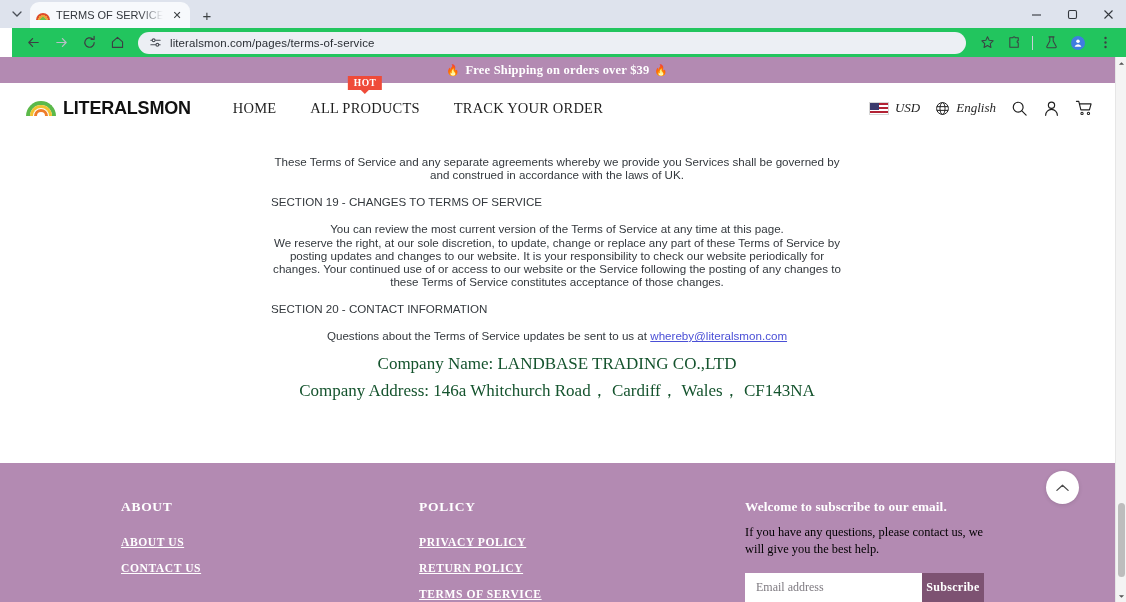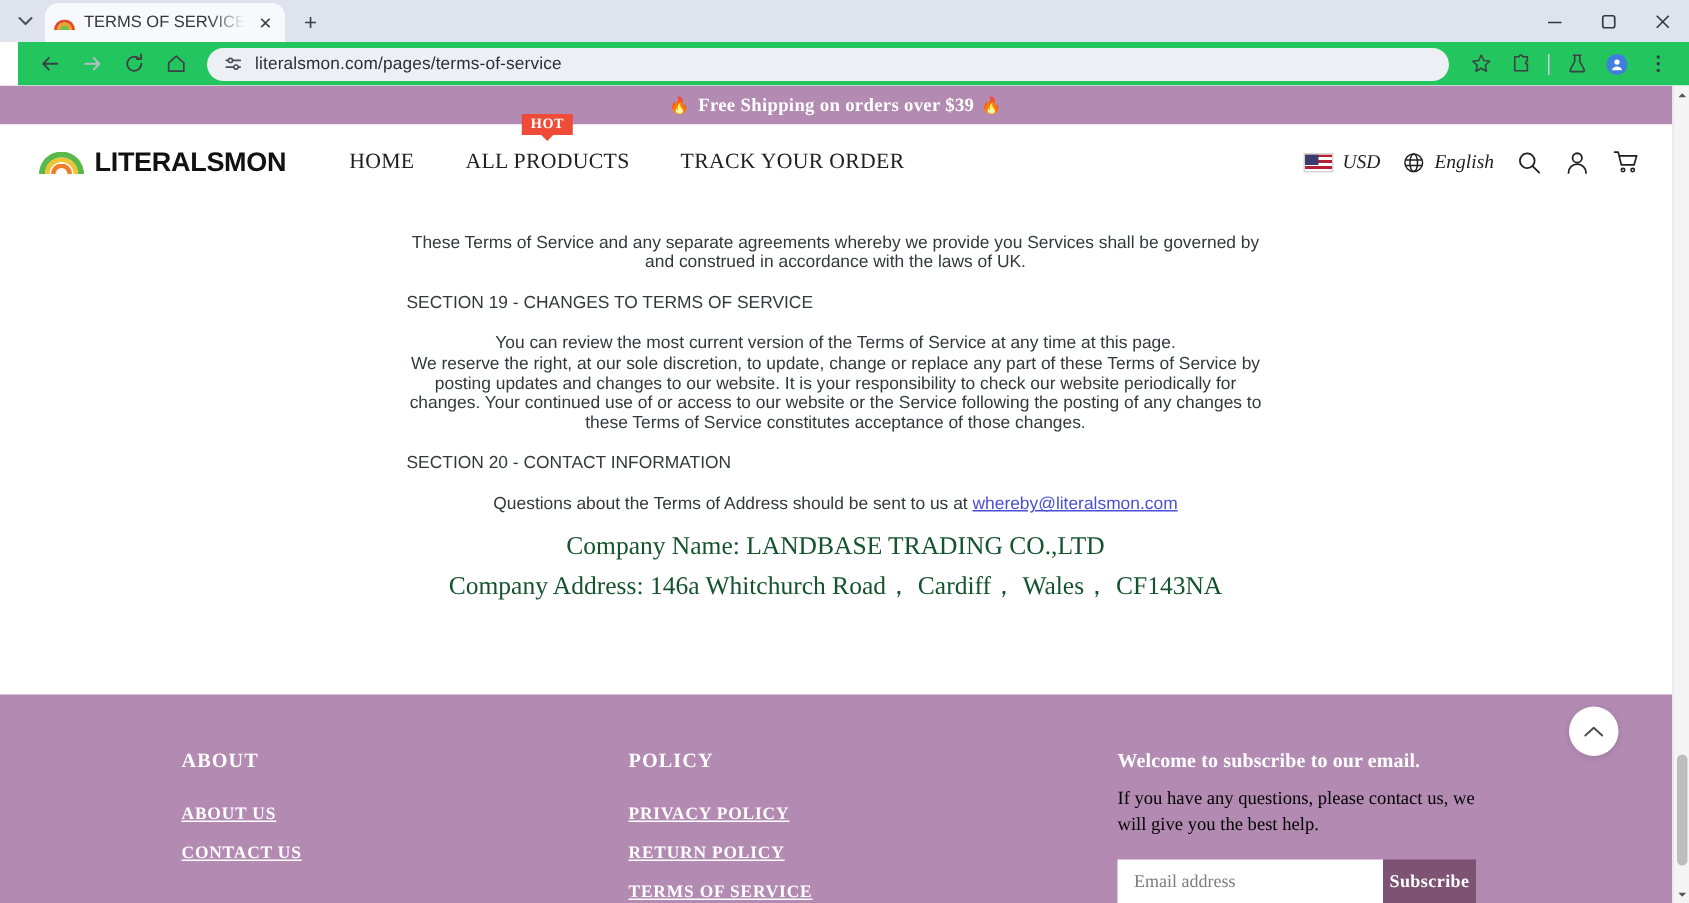--- a/index.html
+++ b/index.html
@@ -404,21 +404,21 @@
       </div>
     </div>
 
     <div class="content">
       <div class="content-inner">
         <div class="p">These Terms of Service and any separate agreements whereby we provide you Services shall be governed by and construed in accordance with the laws of UK.</div>
         <div class="sec-head">SECTION 19 - CHANGES TO TERMS OF SERVICE</div>
         <div class="p" style="white-space: pre-line;">You can review the most current version of the Terms of Service at any time at this page.
 We reserve the right, at our sole discretion, to update, change or replace any part of these Terms of Service by posting updates and changes to our website. It is your responsibility to check our website periodically for changes. Your continued use of or access to our website or the Service following the posting of any changes to these Terms of Service constitutes acceptance of those changes.</div>
         <div class="sec-head">SECTION 20 - CONTACT INFORMATION</div>
-        <div class="p"><span>Questions about the Terms of Address should be sent to us at </span><a class="mail-link" href="#">whereby@literalsmon.com</a></div>
+        <div class="p"><span>Questions about the Terms of Service updates be sent to us at </span><a class="mail-link" href="#">whereby@literalsmon.com</a></div>
         <div class="p serif">Company Name: LANDBASE TRADING CO.,LTD</div>
         <div class="p serif">Company Address: 146a Whitchurch Road， Cardiff， Wales， CF143NA</div>
       </div>
     </div>
 
     <div class="footer">
       <div class="footer-inner">
 
         <div class="fcol about">
           <div class="fheading">ABOUT</div>

